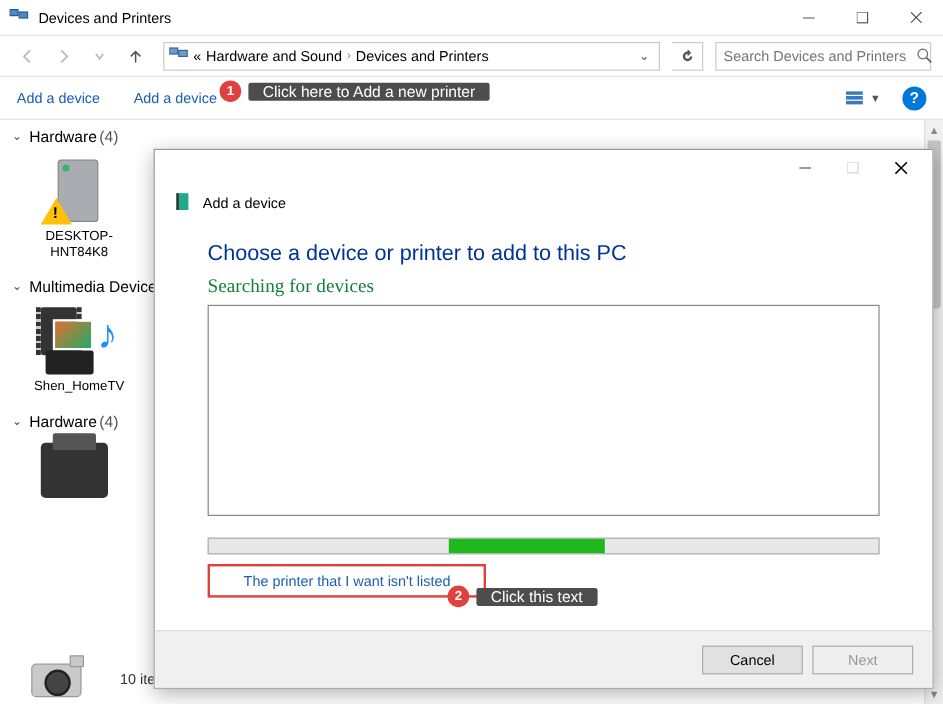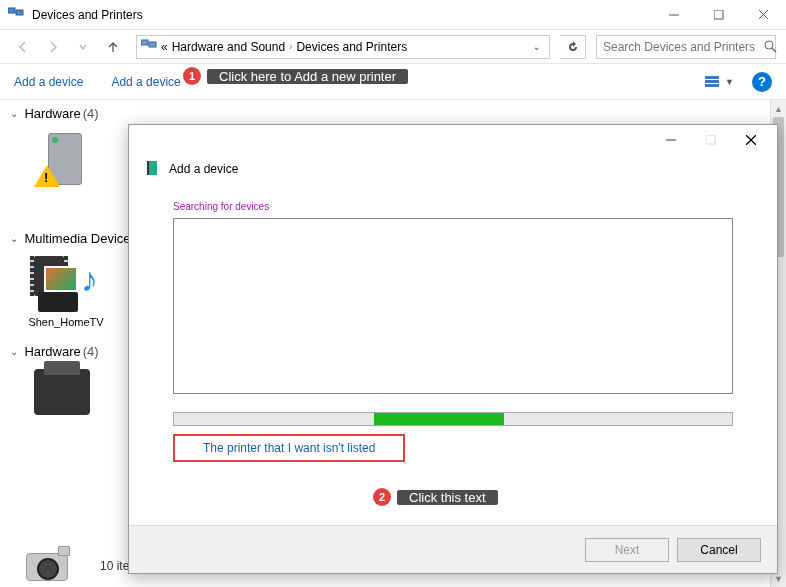--- a/index.html
+++ b/index.html
@@ -81,21 +81,21 @@
 
 
 .dialog { position:absolute; left:128px; top:124px; width:650px; height:450px; background:#fff; border:1px solid #999; box-shadow:0 4px 16px rgba(0,0,0,0.3); z-index:20; }
 .dlg-titlebar{height:30px;display:flex;align-items:center;justify-content:flex-end;padding:0 6px;}
 .dlg-titlebar .winbtn{width:40px;height:28px;}
 .dlg-header{display:flex;align-items:center;padding:6px 16px 4px;gap:8px;}
 .dlg-header .hicon{width:16px;height:16px;position:relative;}
 .dlg-header .htxt{font-size:12px;}
 .dlg-body{padding:20px 44px 10px;}
 .dlg-h1{font-size:18px;color:#003399;font-weight:normal;margin-bottom:8px;}
-.dlg-sub{font-size:10px;color:#a21caf;margin-bottom:6px;}
+.dlg-sub{font-size:16px;color:#15803d;margin-bottom:6px;font-family:Liberation Serif, serif;}
 .dlg-list{border:1px solid #888;height:176px;background:#fff;}
 .dlg-progress{height:14px;border:1px solid #aaa;background:#e8e8e8;margin-top:18px;position:relative;overflow:hidden;}
 .dlg-progress .chunk{position:absolute;left:200px;top:0;bottom:0;width:130px;background:#1db91d;}
 .dlg-link{display:inline-block;border:2px solid #e0413e;padding:5px 28px;margin-top:8px;}
 .dlg-link span{color:#1a5fb4;font-size:12px;}
 .dlg-footer{position:absolute;bottom:0;left:0;right:0;height:48px;background:#f0f0f0;border-top:1px solid #ddd;display:flex;align-items:center;justify-content:flex-end;padding:0 16px;gap:8px;}
 .dlg-btn{min-width:84px;height:24px;border:1px solid #adadad;background:#e1e1e1;font-size:12px;display:flex;align-items:center;justify-content:center;}
 .dlg-btn.disabled{color:#9a9a9a;background:#efefef;}
 
 .greenflag{width:10px;height:14px;background:#2a8;position:absolute;left:2px;top:0;}
@@ -207,20 +207,21 @@
     <span class="chev">⌄</span>
     <span>Hardware</span>
     <span class="count">(4)</span>
   </div>
   <div class="group-body">
     <div class="device">
       <div class="dicon">
           <div class="tower"></div>
           <div class="warn"></div>
         </div>
+      <div class="dlabel">DESKTOP-HNT84K8</div>
     </div>
     <div class="device" style="width:30px;">
       <div class="dicon" style="width:30px;">
           <div class="monitor" style="width:20px;left:0;"></div>
           <div class="monitor-stand" style="left:4px;top:36px;width:10px;"></div>
         </div>
       <div class="dlabel" style="white-space:pre-line;">G
 M</div>
     </div>
   </div>
@@ -287,31 +288,32 @@
         </svg>
       </div>
   </div>
   <div class="dlg-header">
     <span class="hicon">
         <span class="greenflag"></span>
       </span>
     <span class="htxt">Add a device</span>
   </div>
   <div class="dlg-body">
+    <div class="dlg-h1">Choose a device or printer to add to this PC</div>
     <div class="dlg-sub">Searching for devices</div>
     <div class="dlg-list"></div>
     <div class="dlg-progress">
         <div class="chunk"></div>
       </div>
     <div class="dlg-link">
       <span>The printer that I want isn't listed</span>
     </div>
   </div>
   <div class="dlg-footer">
+    <div class="dlg-btn">Cancel</div>
     <div class="dlg-btn disabled">Next</div>
-    <div class="dlg-btn">Cancel</div>
   </div>
 </div>
 
 <div class="callout-row2">
   <span class="callout-badge">2</span>
   <span class="callout">Click this text</span>
 </div>
 
 </body></html>

